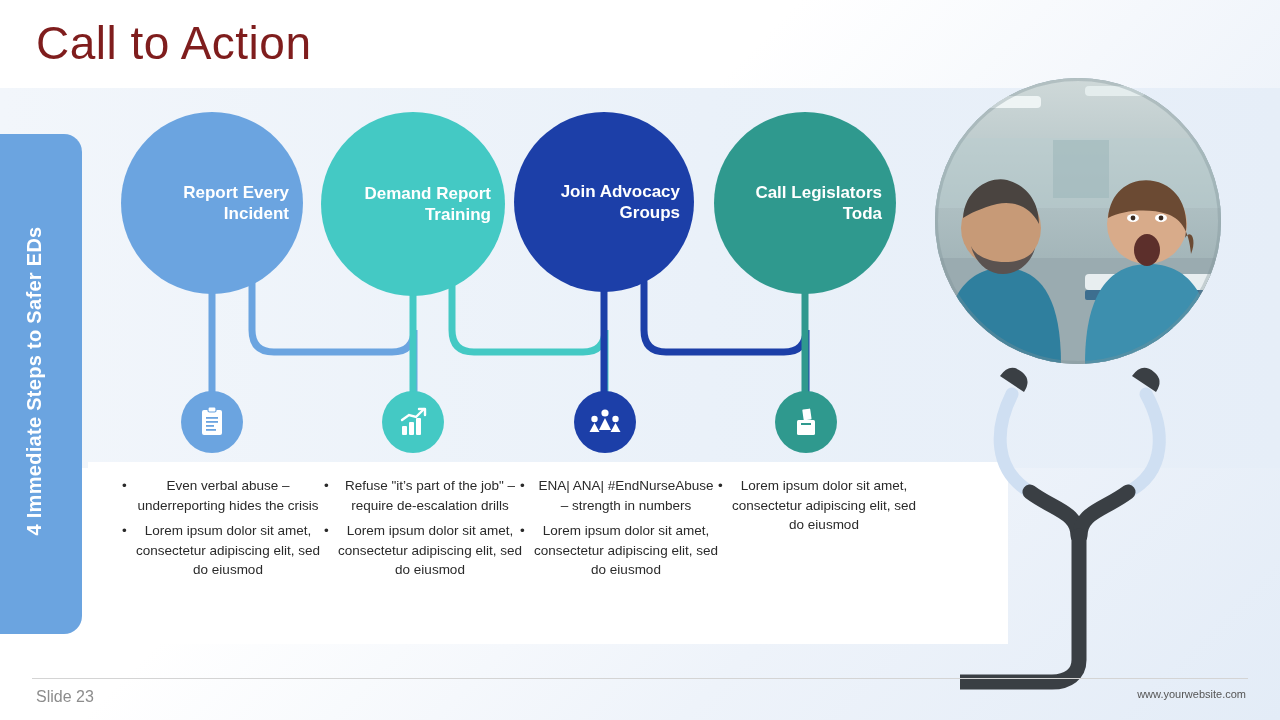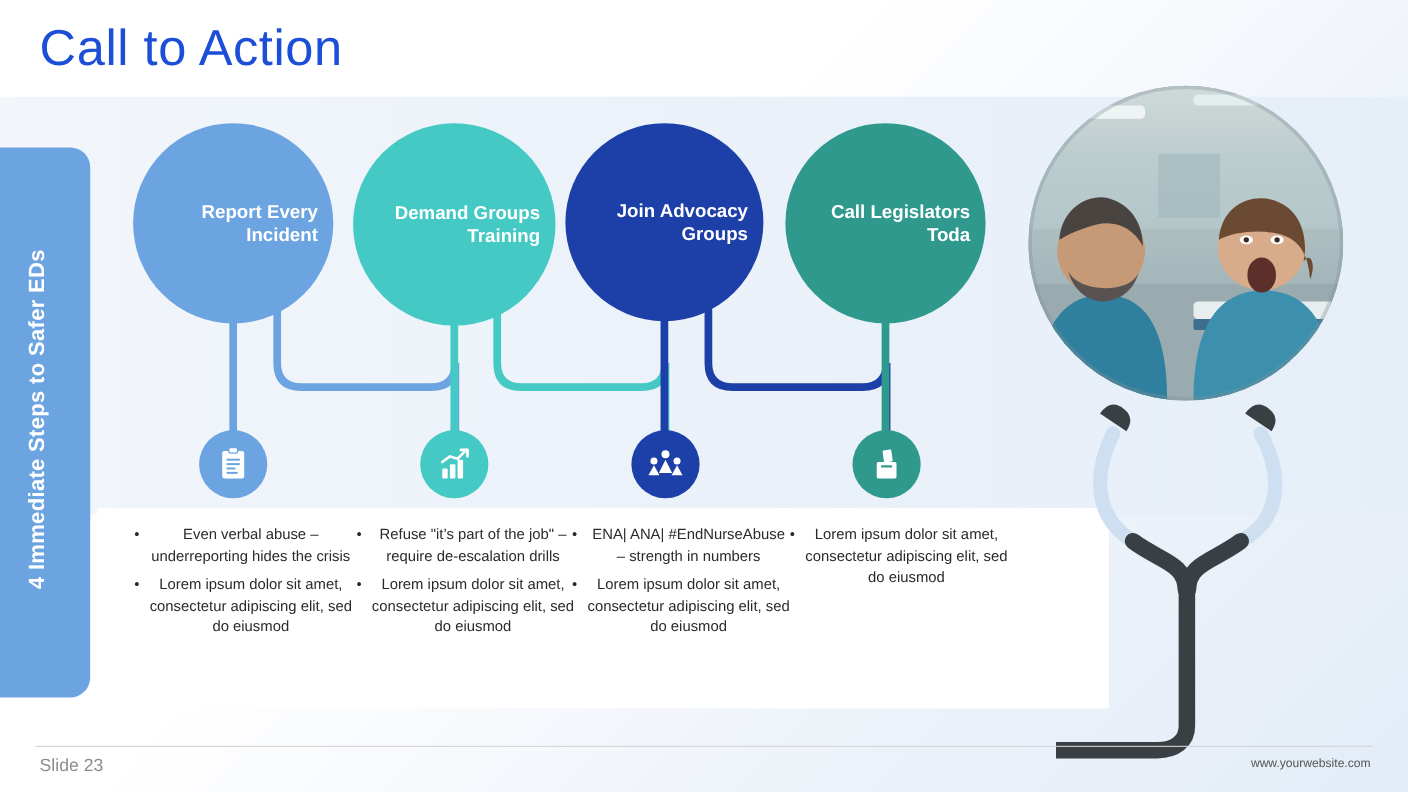--- a/index.html
+++ b/index.html
@@ -31,21 +31,21 @@
     left: 88px; top: 462px;
     width: 920px; height: 182px;
     background: #ffffff;
   }
 
   
   #title {
     position: absolute;
     left: 36px; top: 16px;
     font-size: 46px;
-    color: #1d4ed8;
+    color: #7f1d1d;
     font-weight: 400;
     letter-spacing: 0.5px;
   }
 
   
   #side-tab {
     position: absolute;
     left: -14px; top: 134px;
     width: 96px; height: 500px;
     background: #6ba4e0;
@@ -179,21 +179,21 @@
 
     <path d="M413,282 L413,392" stroke="#44c9c4" stroke-width="7" fill="none" stroke-linecap="round"></path>
 
     <path d="M805,282 L805,392" stroke="#2f998e" stroke-width="7" fill="none" stroke-linecap="round"></path>
   </svg>
 
   <div class="big-circle" style="left:121px; top:112px; width:182px; height:182px; background:#6ba4e0;">
     <span>Report Every Incident</span>
   </div>
   <div class="big-circle" style="left:321px; top:112px; width:184px; height:184px; background:#44c9c4;">
-    <span>Demand Groups Training</span>
+    <span>Demand Report Training</span>
   </div>
   <div class="big-circle" style="left:714px; top:112px; width:182px; height:182px; background:#2f998e;">
     <span>Call Legislators Toda</span>
   </div>
   <div class="big-circle" style="left:514px; top:112px; width:180px; height:180px; background:#1c3fa8;">
     <span>Join Advocacy Groups</span>
   </div>
 
   <div class="small-circle" style="left:181px; top:391px; background:#6ba4e0;">
     <svg width="30" height="32" viewBox="0 0 30 32">

